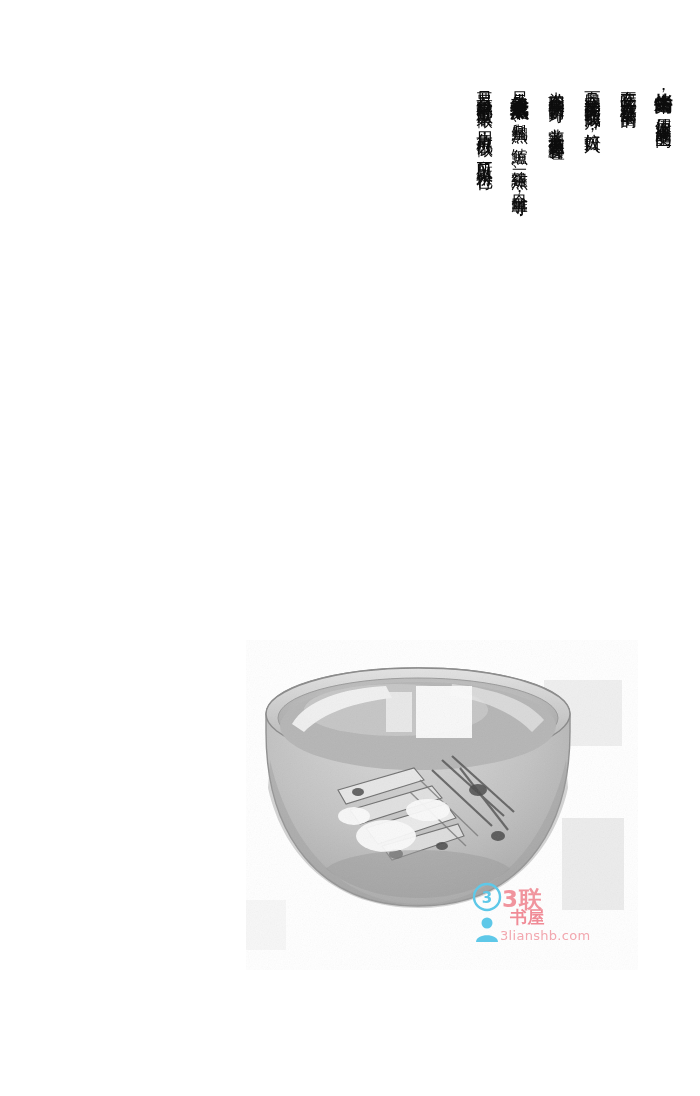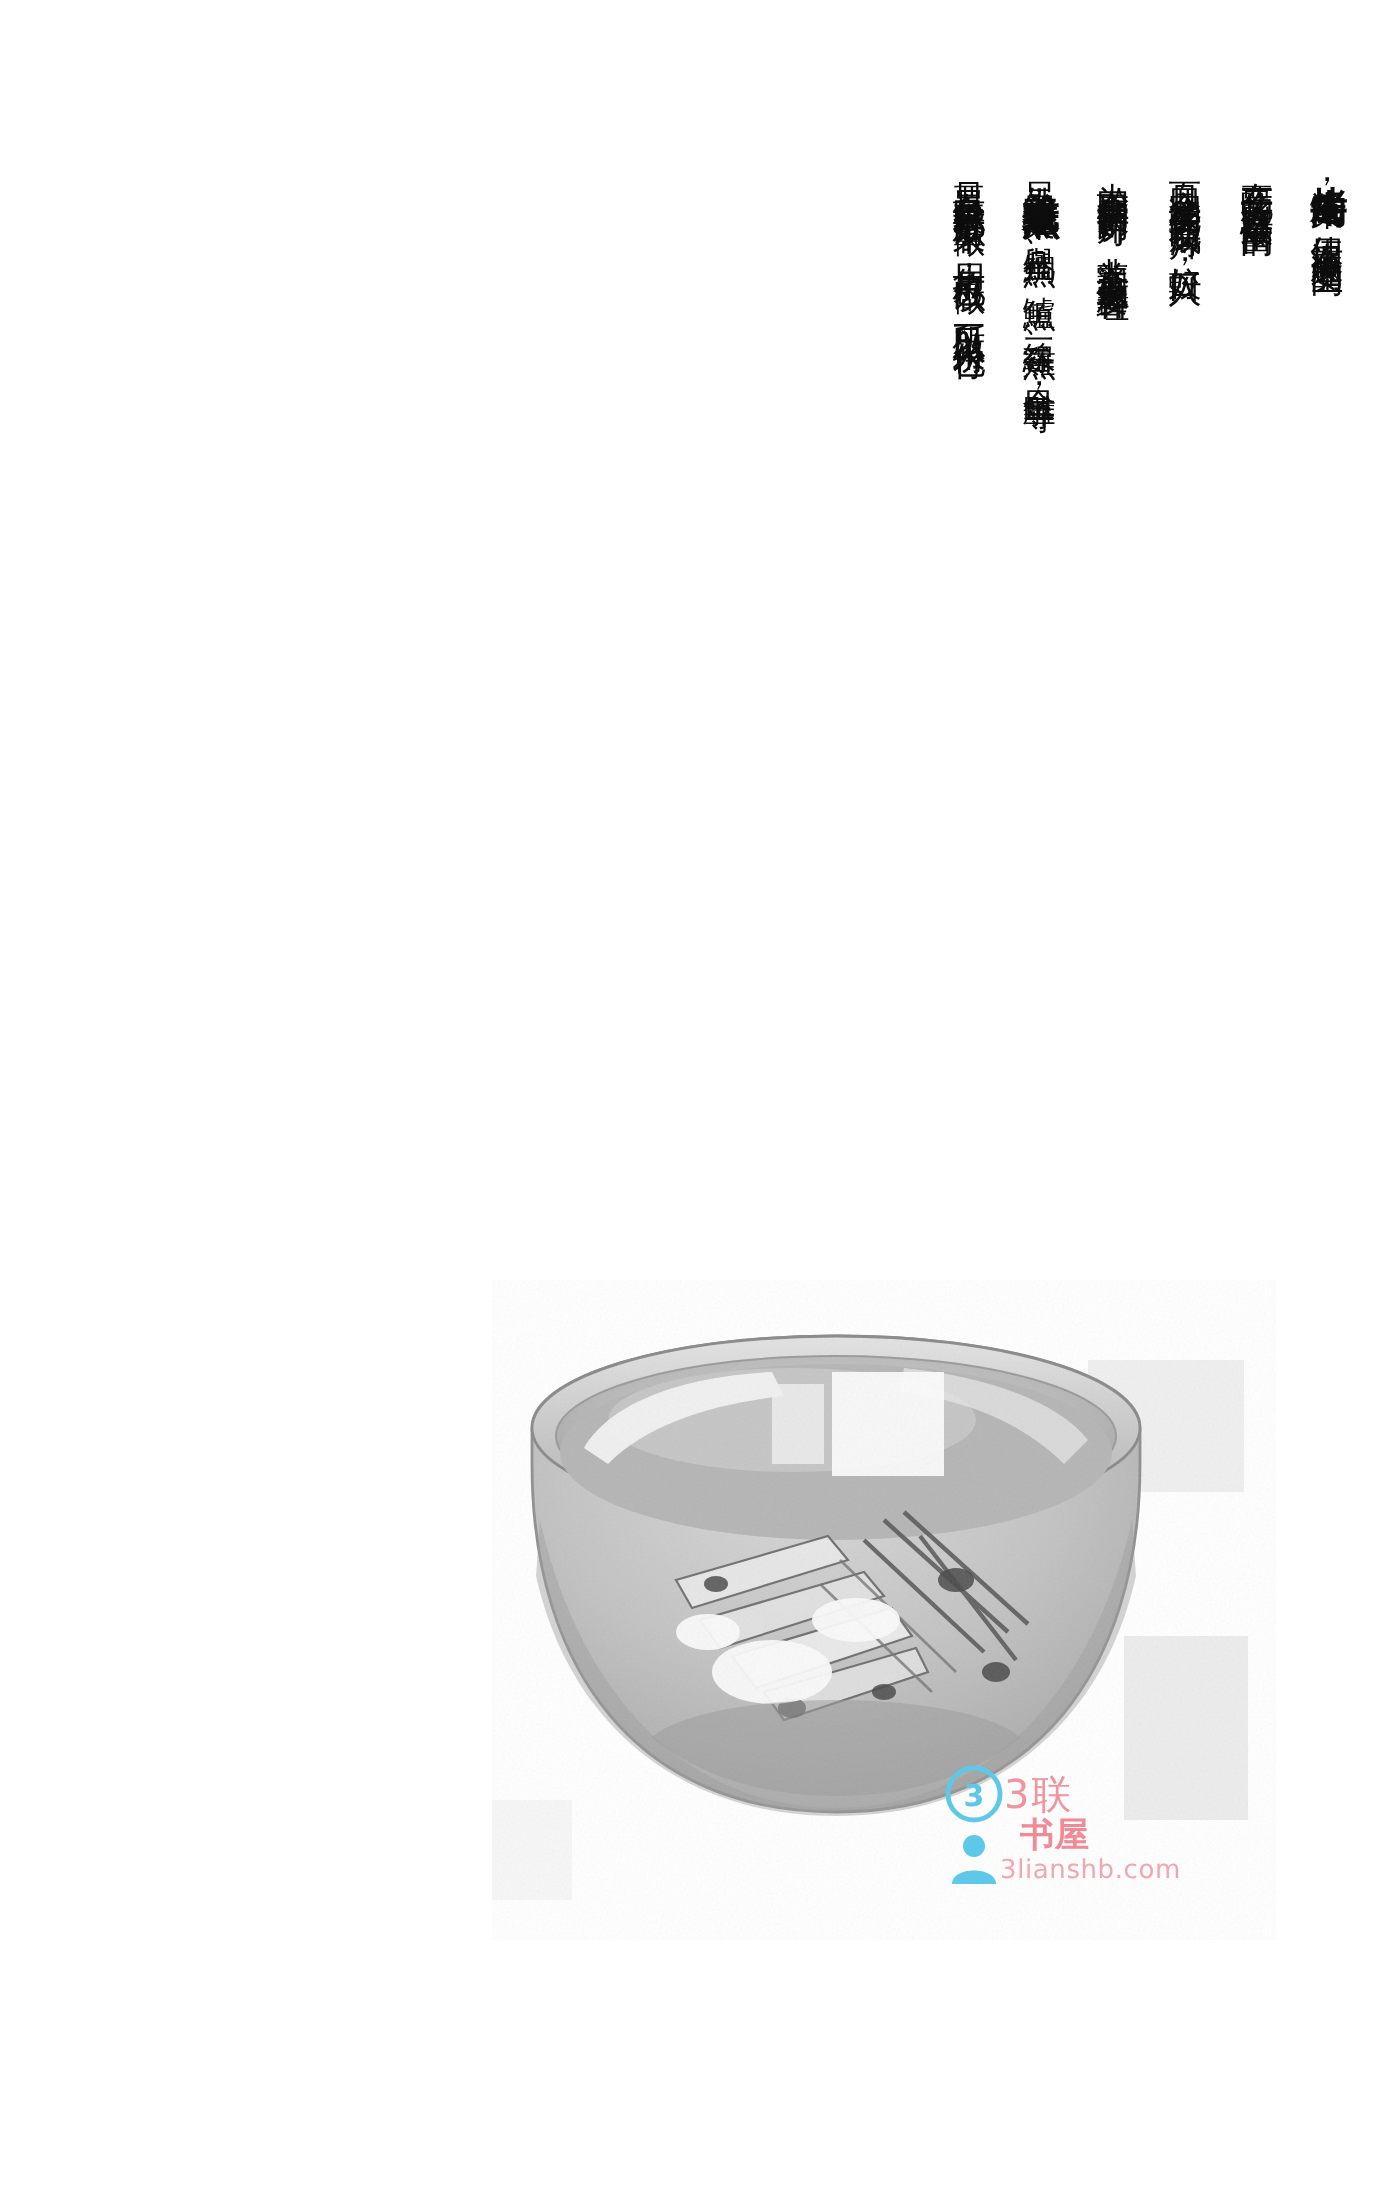--- a/index.html
+++ b/index.html
@@ -77,22 +77,22 @@
     left: 470px;
     top: 880px;
     width: 170px;
     height: 80px;
     pointer-events: none;
   }
   .wm-text-1 {
     position: absolute;
     left: 32px;
     top: 4px;
-    font-size: 20px;
-    font-weight: 400;
+    font-size: 23px;
+    font-weight: 700;
     color: #f08c96;
     letter-spacing: 1px;
     white-space: nowrap;
     opacity: 0.92;
   }
   .wm-text-2 {
     position: absolute;
     left: 40px;
     top: 26px;
     font-size: 17px;

